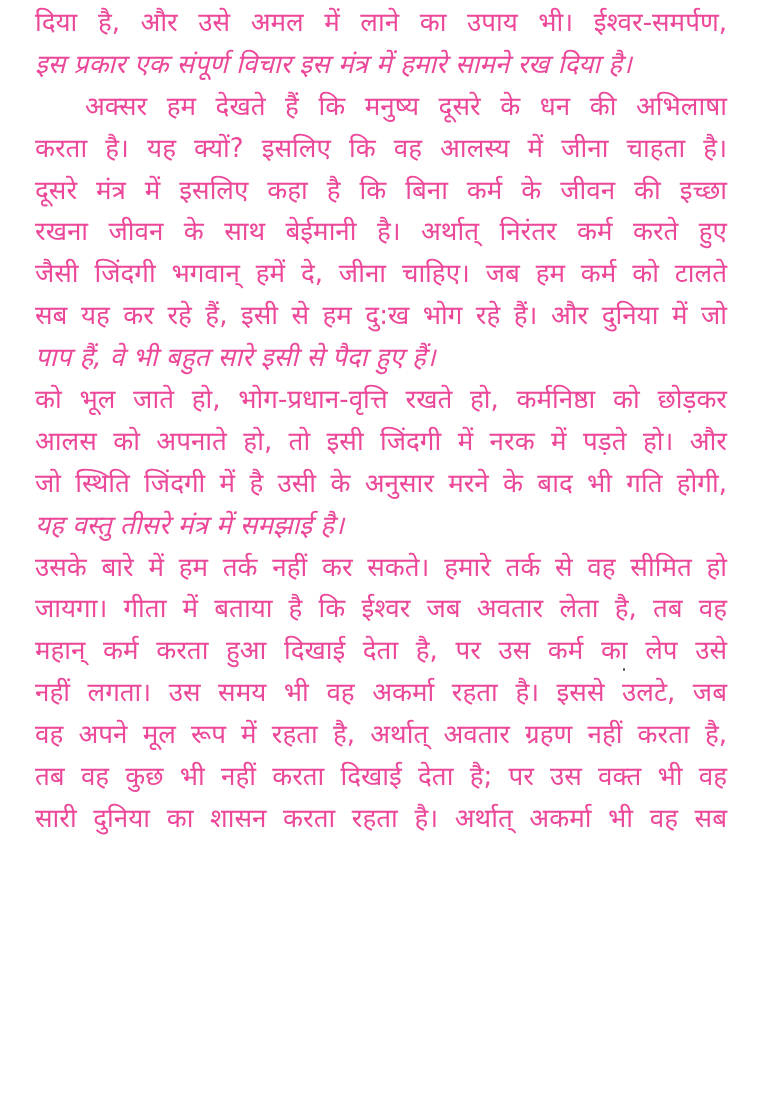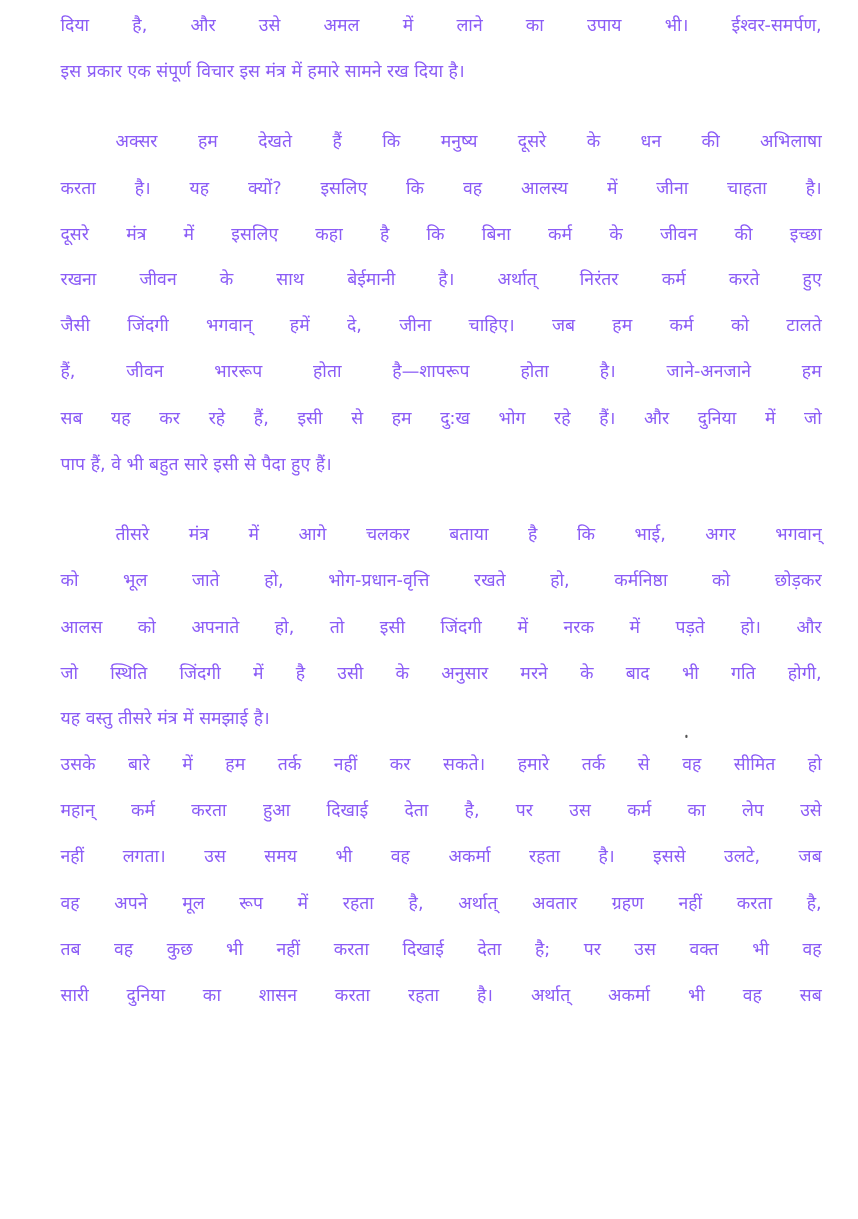--- a/index.html
+++ b/index.html
@@ -8,42 +8,42 @@
     background: #ffffff;
   }
   body {
     width: 780px;
     height: 1108px;
     overflow: hidden;
     position: relative;
   }
   .page {
     position: absolute;
-    left: 55px;
+    left: 35px;
     top: 2px;
     width: 692px;
     font-family: "DejaVu Sans", "Liberation Sans", sans-serif;
-    color: #8b5cf6;
-    font-size: 16px;
+    color: #ec4899;
+    font-size: 26px;
     line-height: 41.9px;
   }
   .line {
     display: block;
     white-space: nowrap;
     text-align: justify;
     text-align-last: justify;
     height: 41.9px;
     overflow: visible;
   }
   .line.last {
     text-align-last: left;
+    font-style: italic;
   }
   .line.indent {
     padding-left: 50px;
-    margin-top: 22px;
   }
   .dot {
     position: absolute;
     left: 623px;
     top: 668px;
     width: 2px;
     height: 3px;
     background: #555;
     border-radius: 1px;
   }
@@ -57,35 +57,34 @@
     <span class="line">दिया है, और उसे अमल में लाने का उपाय भी। ईश्वर-समर्पण,</span>
     <span class="line last">इस प्रकार एक संपूर्ण विचार इस मंत्र में हमारे सामने रख दिया है।</span>
   </div>
 
   <div>
     <span class="line indent">अक्सर हम देखते हैं कि मनुष्य दूसरे के धन की अभिलाषा</span>
     <span class="line">करता है। यह क्यों? इसलिए कि वह आलस्य में जीना चाहता है।</span>
     <span class="line">दूसरे मंत्र में इसलिए कहा है कि बिना कर्म के जीवन की इच्छा</span>
     <span class="line">रखना जीवन के साथ बेईमानी है। अर्थात् निरंतर कर्म करते हुए</span>
     <span class="line">जैसी जिंदगी भगवान् हमें दे, जीना चाहिए। जब हम कर्म को टालते</span>
-    <span class="line">हैं, जीवन भाररूप होता है—शापरूप होता है। जाने-अनजाने हम</span>
     <span class="line">सब यह कर रहे हैं, इसी से हम दु:ख भोग रहे हैं। और दुनिया में जो</span>
     <span class="line last">पाप हैं, वे भी बहुत सारे इसी से पैदा हुए हैं।</span>
   </div>
 
   <div>
-    <span class="line indent">तीसरे मंत्र में आगे चलकर बताया है कि भाई, अगर भगवान्</span>
     <span class="line">को भूल जाते हो, भोग-प्रधान-वृत्ति रखते हो, कर्मनिष्ठा को छोड़कर</span>
     <span class="line">आलस को अपनाते हो, तो इसी जिंदगी में नरक में पड़ते हो। और</span>
     <span class="line">जो स्थिति जिंदगी में है उसी के अनुसार मरने के बाद भी गति होगी,</span>
     <span class="line last">यह वस्तु तीसरे मंत्र में समझाई है।</span>
   </div>
 
   <div>
     <span class="line">उसके बारे में हम तर्क नहीं कर सकते। हमारे तर्क से वह सीमित हो</span>
+    <span class="line">जायगा। गीता में बताया है कि ईश्वर जब अवतार लेता है, तब वह</span>
     <span class="line">महान् कर्म करता हुआ दिखाई देता है, पर उस कर्म का लेप उसे</span>
     <span class="line">नहीं लगता। उस समय भी वह अकर्मा रहता है। इससे उलटे, जब</span>
     <span class="line">वह अपने मूल रूप में रहता है, अर्थात् अवतार ग्रहण नहीं करता है,</span>
     <span class="line">तब वह कुछ भी नहीं करता दिखाई देता है; पर उस वक्त भी वह</span>
     <span class="line">सारी दुनिया का शासन करता रहता है। अर्थात् अकर्मा भी वह सब</span>
   </div>
 
 </div>
 
 <div class="dot"></div>

